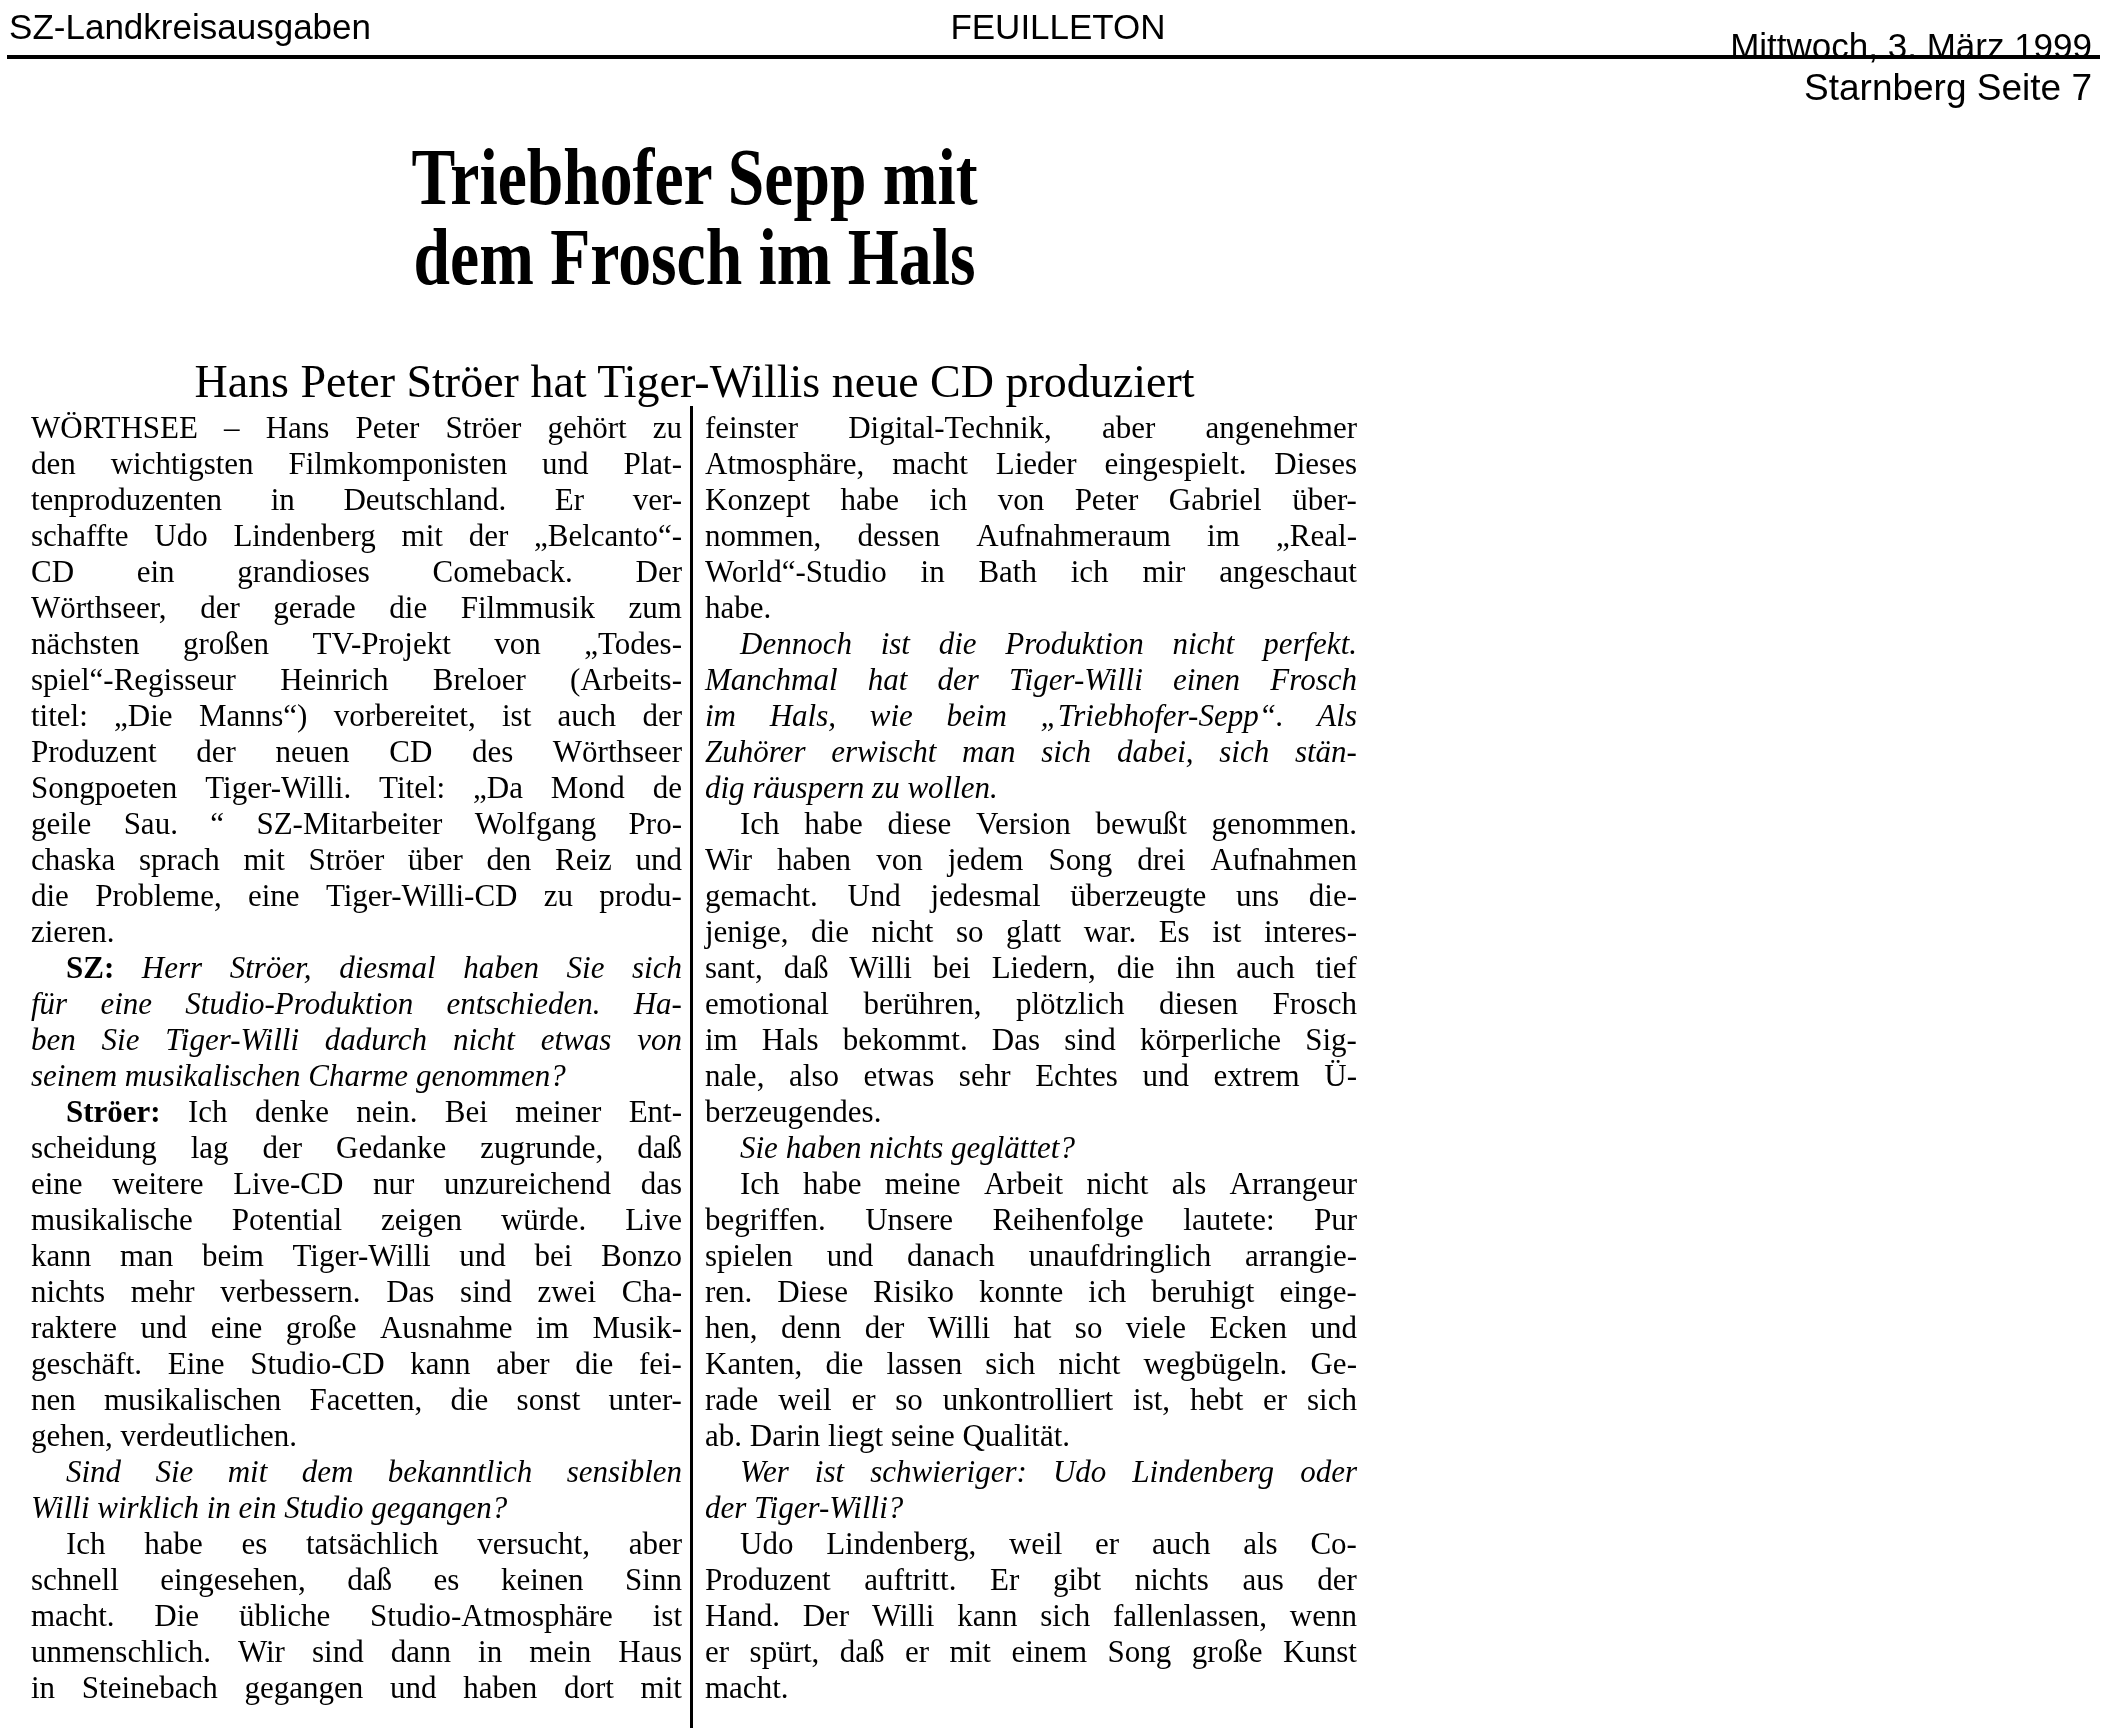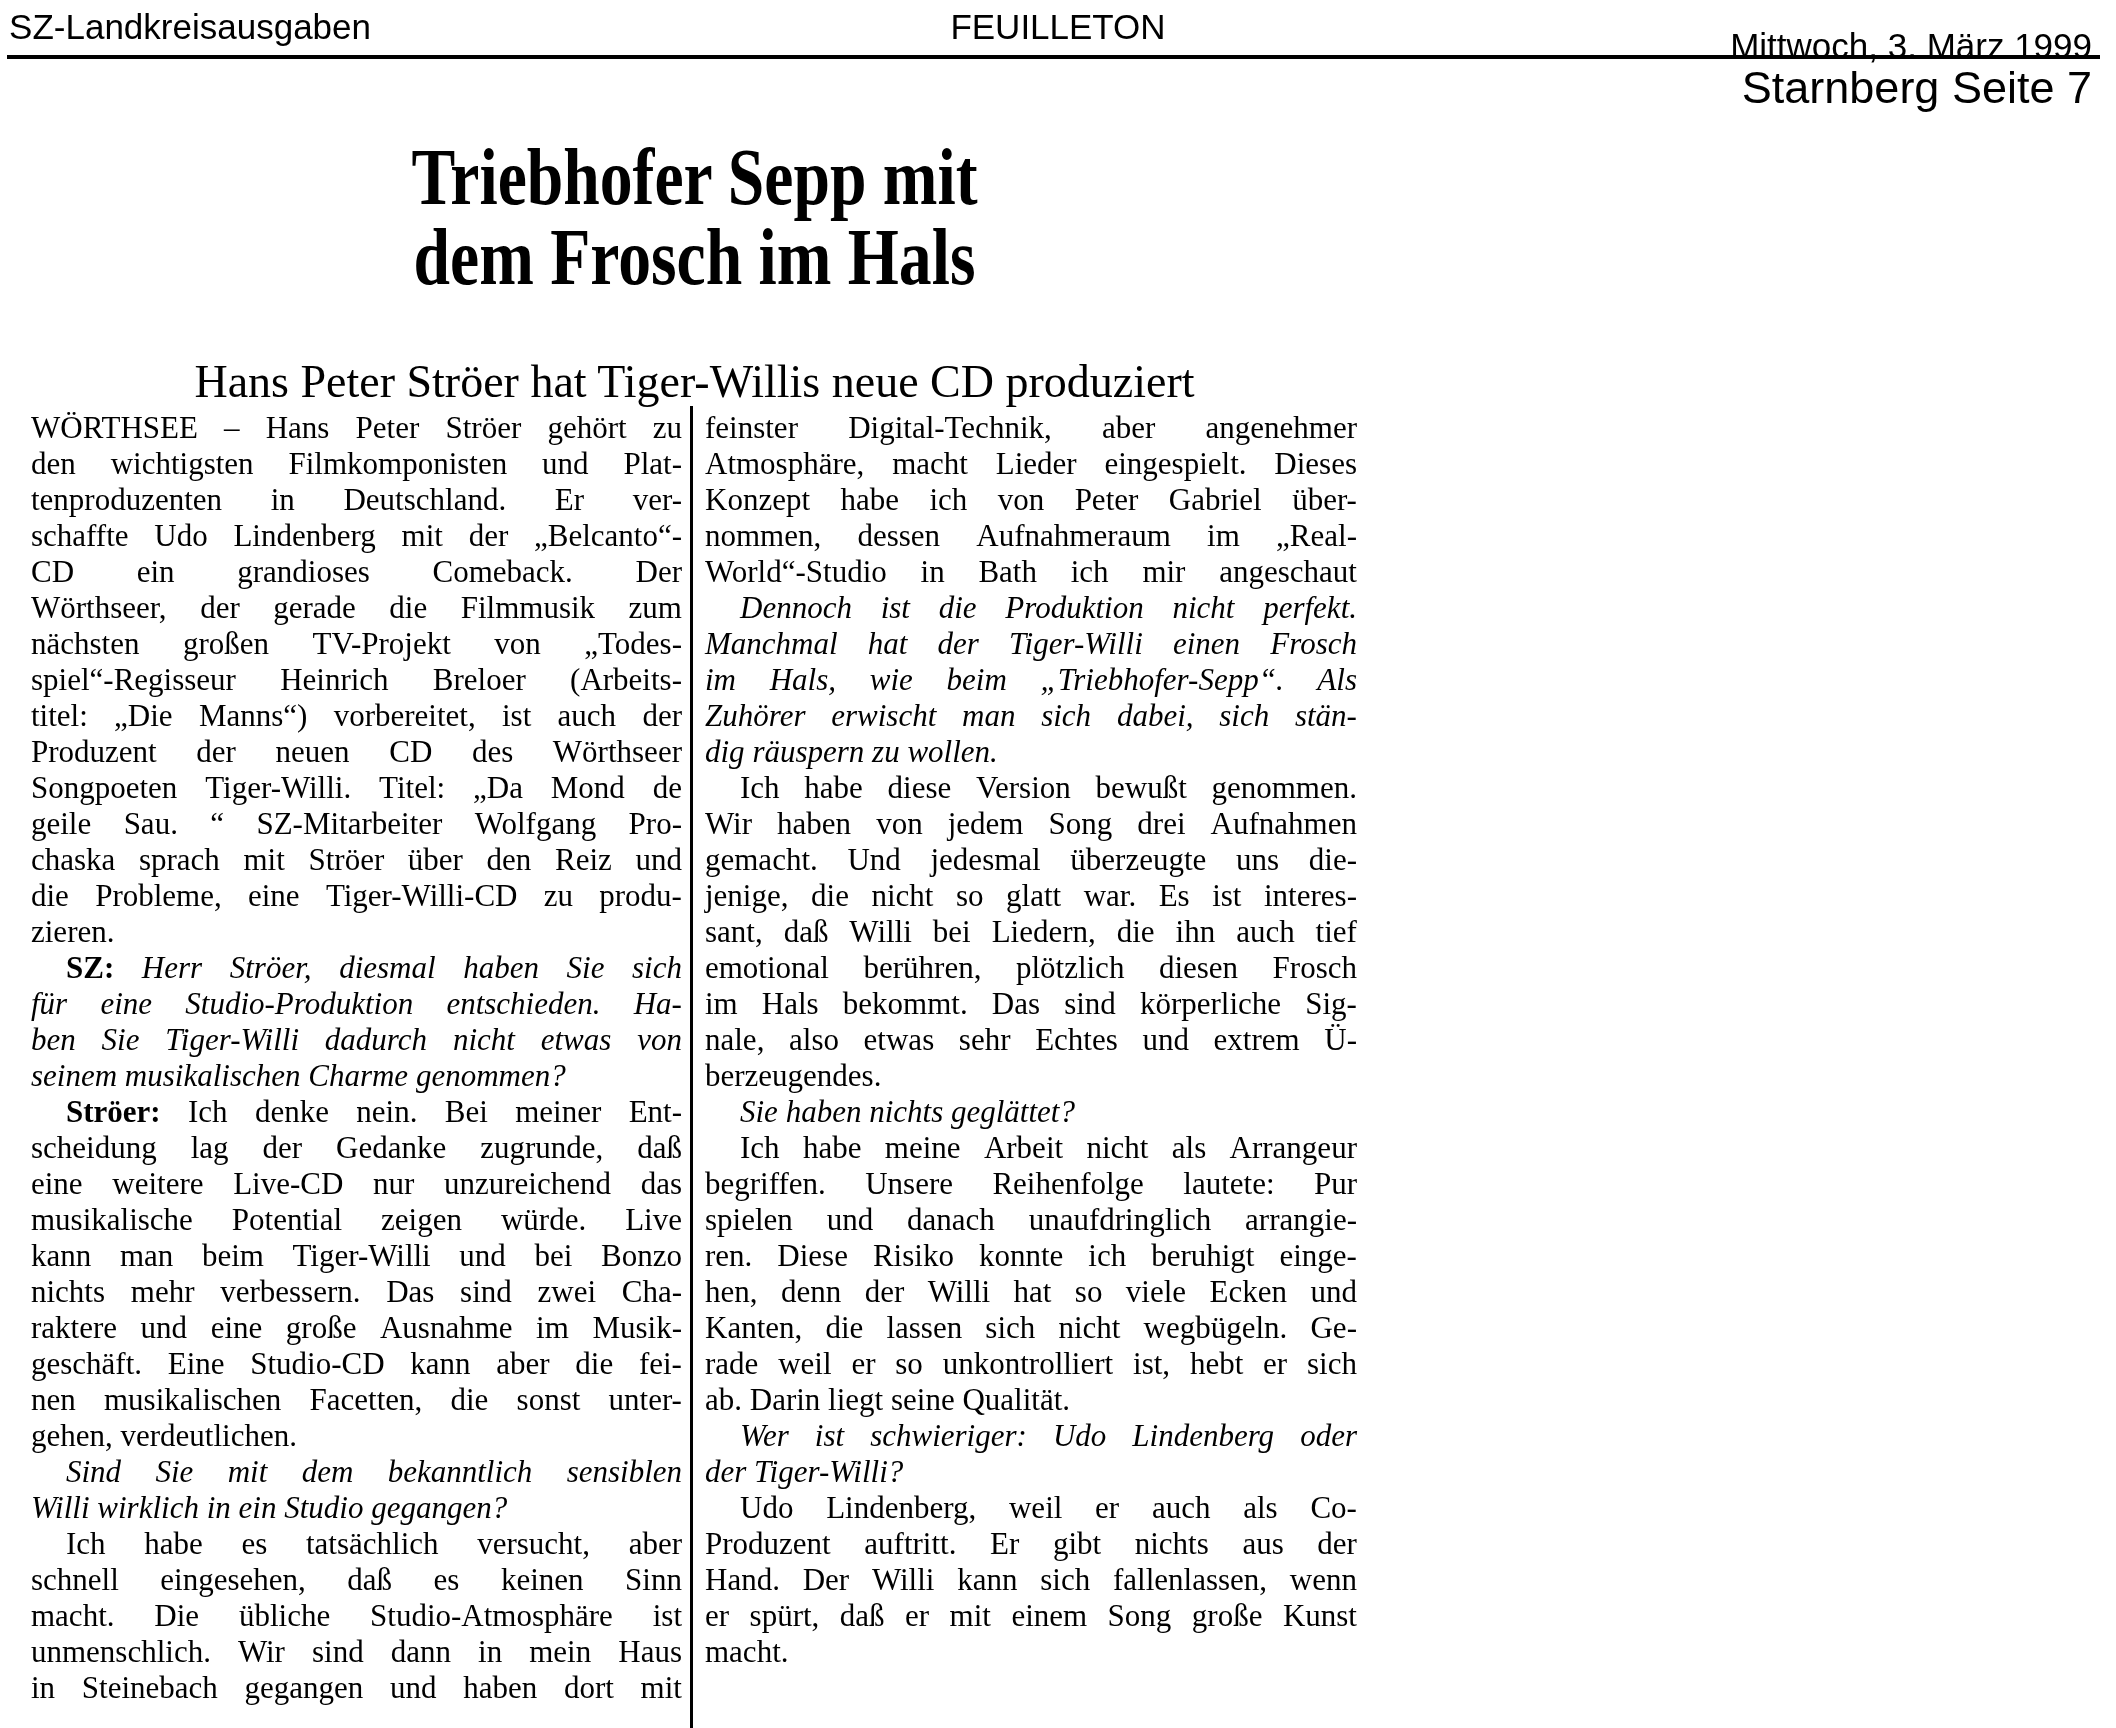--- a/index.html
+++ b/index.html
@@ -30,21 +30,21 @@
     right: 16.4px;
     top: 55px;
     height: 3.7px;
     background: #000;
   }
   .page-info {
     position: absolute;
     top: 68px;
     right: 24px;
     font-family: "Liberation Sans", "DejaVu Sans", sans-serif;
-    font-size: 45px;
+    font-size: 37px;
     line-height: 40px;
     white-space: nowrap;
   }
   .headline {
     position: absolute;
     left: 31px;
     width: 1327px;
     top: 137px;
     text-align: center;
     font-weight: bold;
@@ -409,20 +409,21 @@
         <span>„Real-</span> 
       </div>
       <div class="line just">
         <span>World“-Studio</span> 
         <span>in</span> 
         <span>Bath</span> 
         <span>ich</span> 
         <span>mir</span> 
         <span>angeschaut</span> 
       </div>
+      <div class="line"><span>habe.</span> </div>
       <div class="line just ind">
         <span class="i">Dennoch</span> 
         <span class="i">ist</span> 
         <span class="i">die</span> 
         <span class="i">Produktion</span> 
         <span class="i">nicht</span> 
         <span class="i">perfekt.</span> 
       </div>
       <div class="line just">
         <span class="i">Manchmal</span> 

